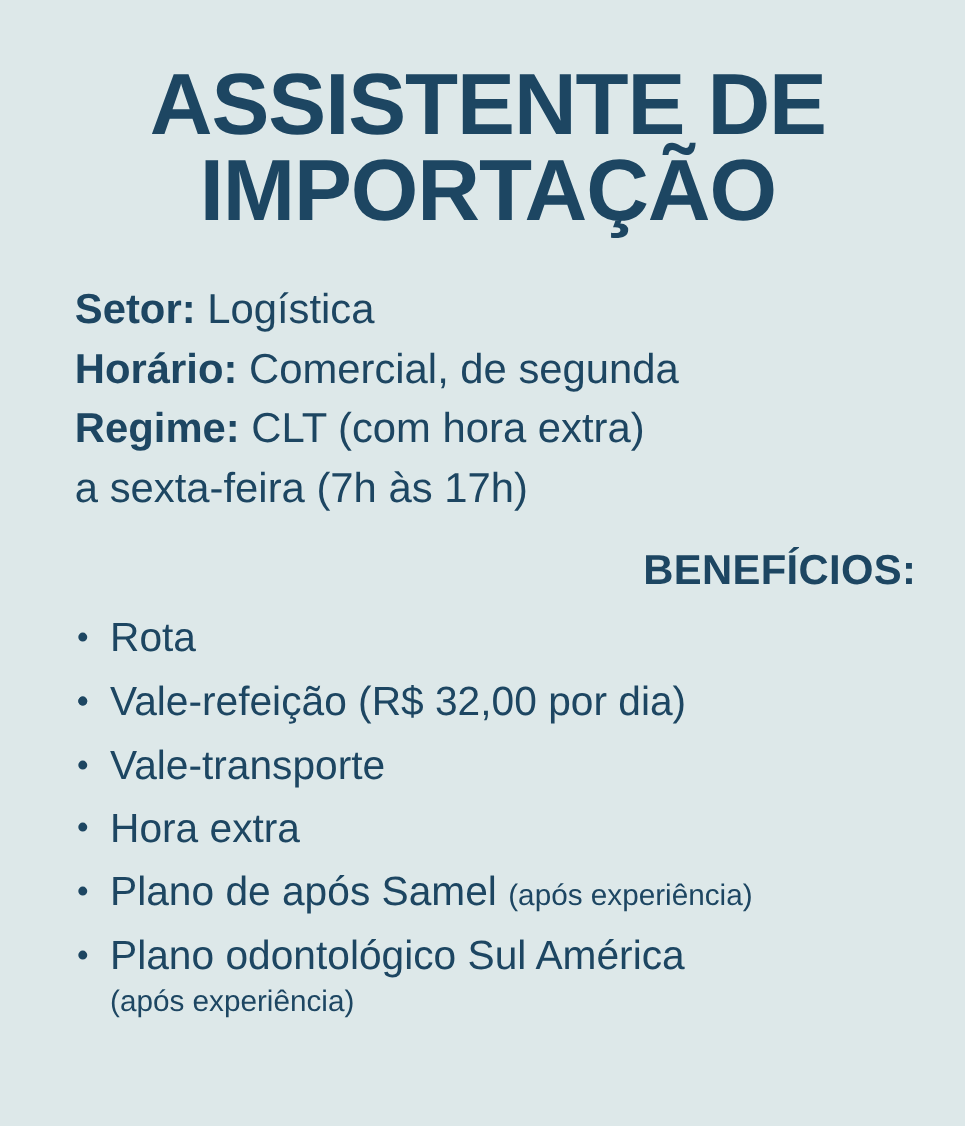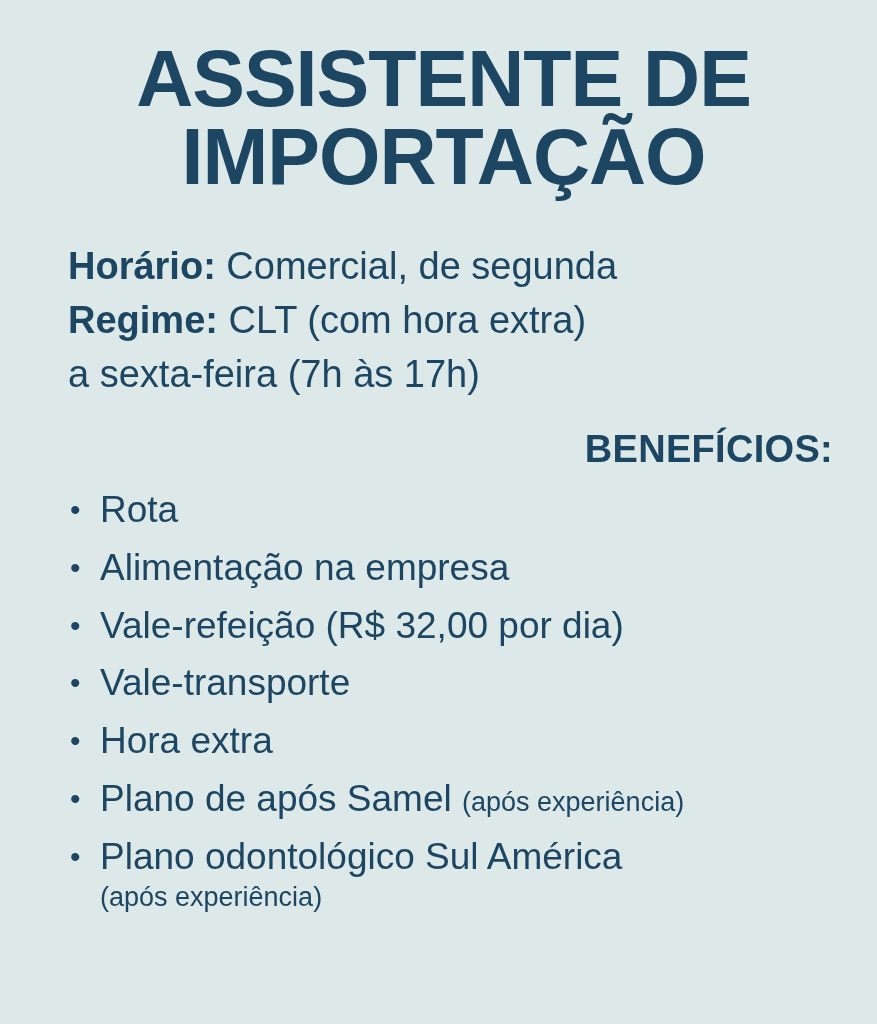--- a/index.html
+++ b/index.html
@@ -11,21 +11,21 @@
     height: 1024px;
     background: #dde8e9;
     font-family: "Liberation Sans", sans-serif;
     color: #1d4662;
     overflow: hidden;
   }
   .page {
     width: 877px;
     height: 1024px;
     box-sizing: border-box;
-    padding: 40px 44px 0 68px;
+    padding: 56px 44px 0 68px;
     position: relative;
   }
   .title {
     text-align: center;
     font-weight: bold;
     font-size: 79px;
     line-height: 0.99;
     letter-spacing: -1px;
     color: #1d4662;
     margin: 0 0 0 0;
@@ -94,36 +94,39 @@
 
 <div class="page">
 
   <h1 class="title">
     <span class="line">ASSISTENTE DE</span>
     <span class="line">IMPORTAÇÃO</span>
   </h1>
 
   <div class="meta">
     <div class="row">
+      <b>Setor:</b><span> Logística</span>
+    </div>
+    <div class="row">
       <b>Horário:</b><span> Comercial, de segunda</span>
     </div>
     <div class="row">
       <b>Regime:</b><span> CLT (com hora extra)</span>
     </div>
     <div class="row wrap">a sexta-feira (7h às 17h)</div>
   </div>
 
   <div class="benefits-title">BENEFÍCIOS:</div>
 
   <ul class="benefits">
     <li>
       <span class="bullet">•</span><span>Rota</span>
     </li>
     <li>
-      <span class="bullet">•</span><span>Alimentação na empresa</span>
+      <span class="bullet">•</span>
     </li>
     <li>
       <span class="bullet">•</span><span>Vale-refeição (R$ 32,00 por dia)</span>
     </li>
     <li>
       <span class="bullet">•</span><span>Vale-transporte</span>
     </li>
     <li>
       <span class="bullet">•</span><span>Hora extra</span>
     </li>

